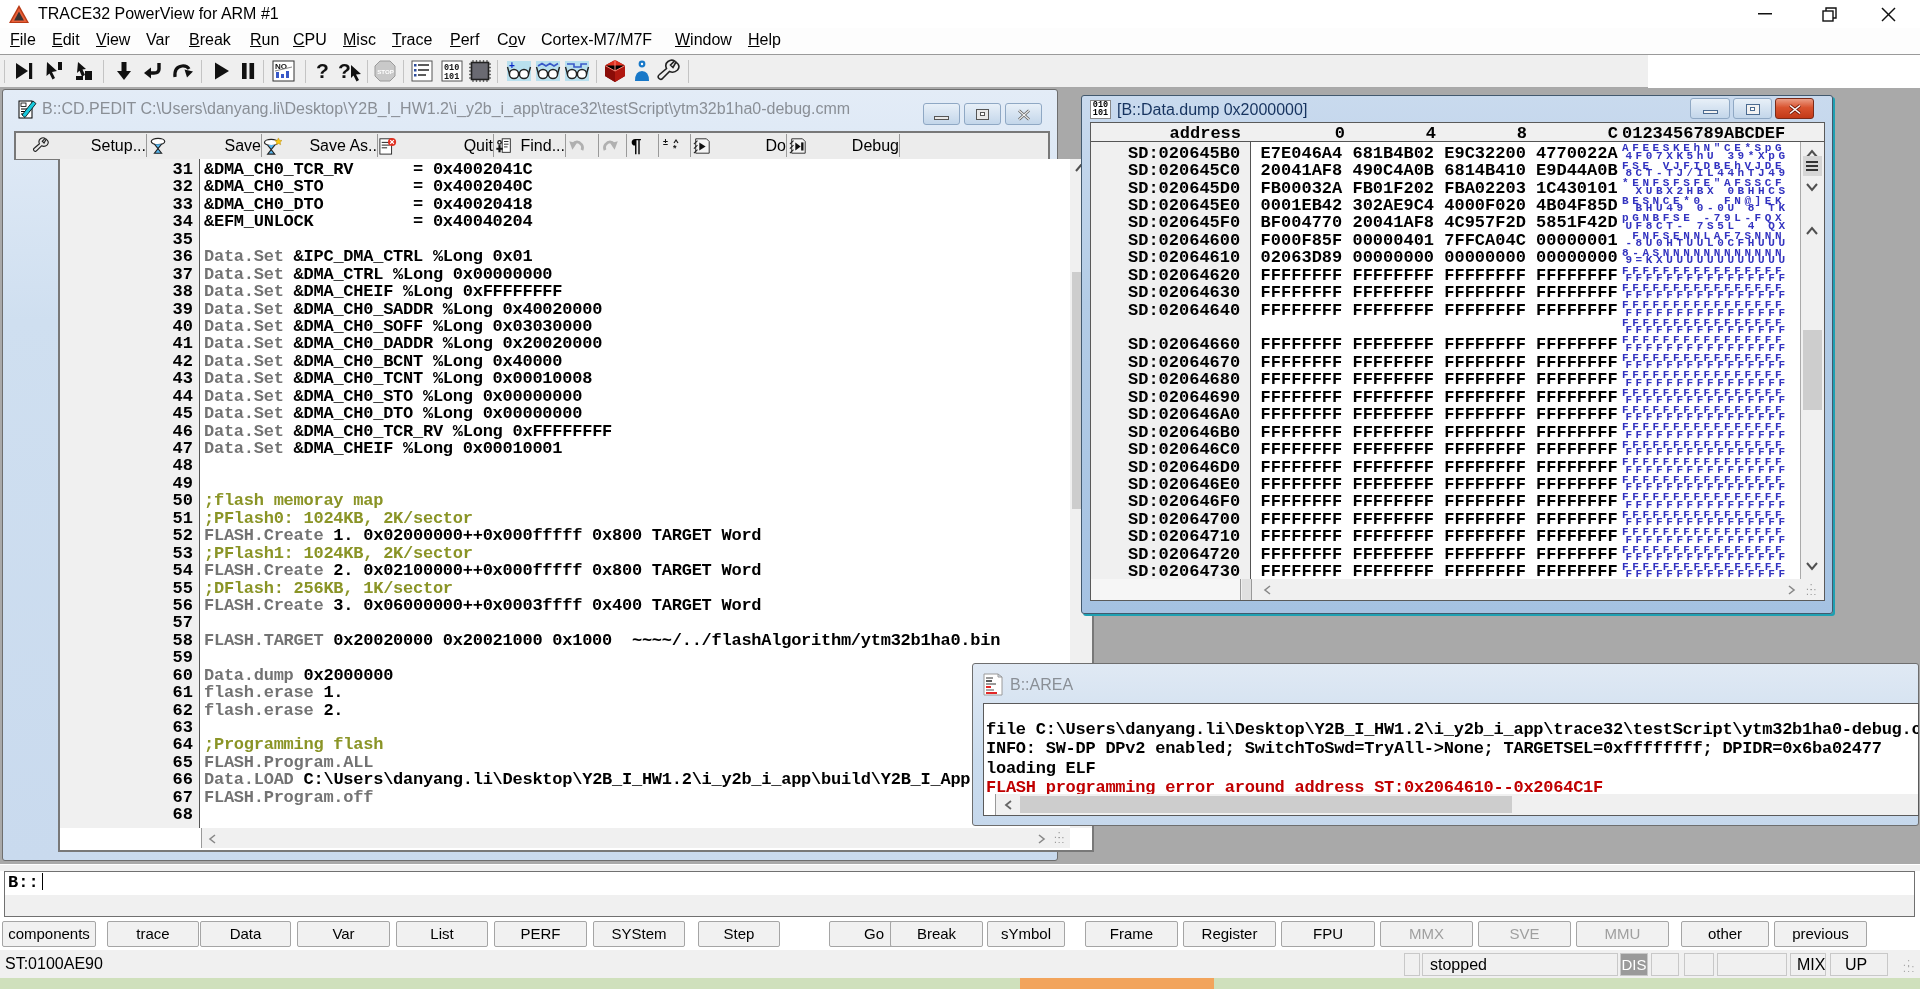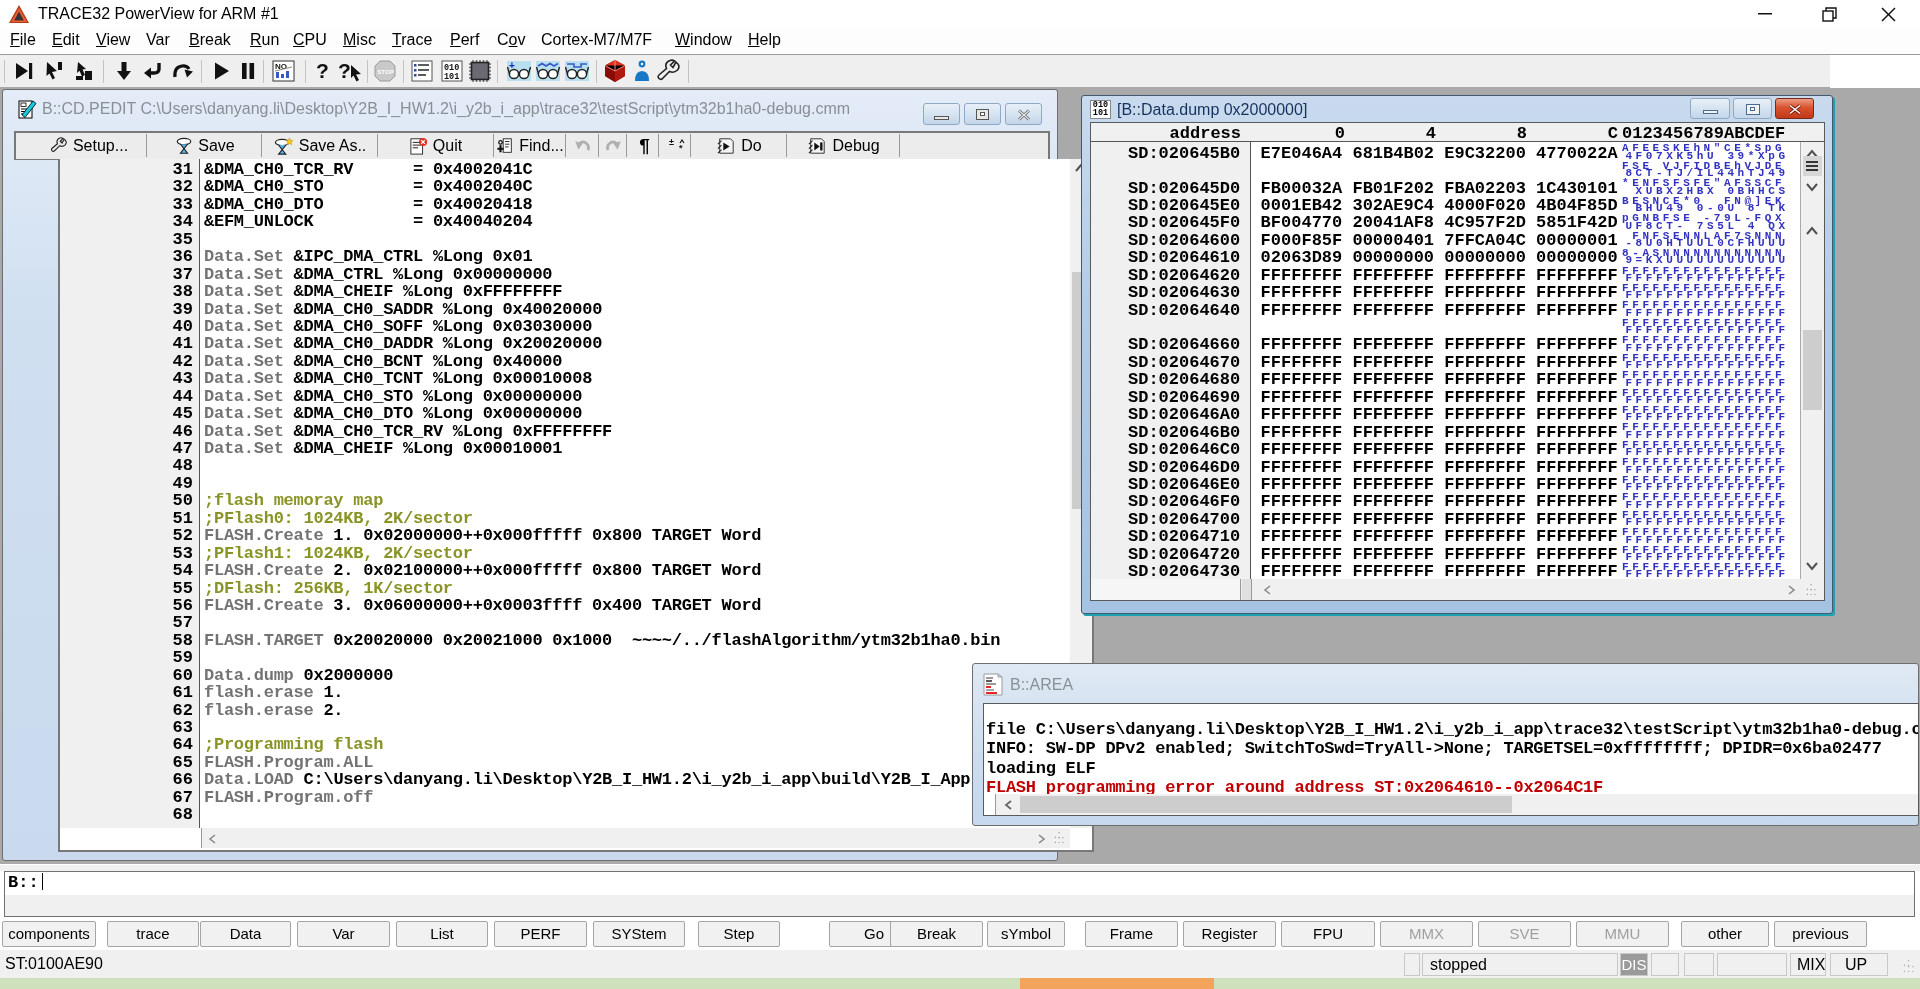--- a/index.html
+++ b/index.html
@@ -4,36 +4,36 @@
 <style>
   * { margin:0; padding:0; box-sizing:border-box; }
   html,body { width:1920px; height:989px; overflow:hidden; }
   body { font-family:"Liberation Sans", sans-serif; position:relative; background:#fff; }
   .abs { position:absolute; }
 
   #titlebar { position:absolute; left:0; top:0; width:1920px; height:28px; background:#ffffff; }
   #titlebar .title { position:absolute; left:38px; top:5px; font-size:16px; color:#000; }
   #menubar { position:absolute; left:0; top:28px; width:1920px; height:27px; background:#fdfdfd; border-bottom:1px solid #9a9a9a; font-size:16px; }
   #menubar span.mi { position:absolute; top:3px; color:#000; }
-  #toolbar { position:absolute; left:0; top:55px; width:1830px; height:33px; background:#efefef; border-bottom:1px solid #a8a8a8;padding-left:36px; }
+  #toolbar { position:absolute; left:0; top:55px; width:1648px; height:33px; background:#efefef; border-bottom:1px solid #a8a8a8;padding-left:36px; }
   .tsep { position:absolute; top:5px; width:1px; height:23px; background:#c4c4c4; }
   .ticon { position:absolute; top:4px; }
 
   #mdi { position:absolute; left:0; top:88px; width:1920px; height:776px; background:#a9a9a9; }
   #mdistrip { position:absolute; left:0; top:864px; width:1920px; height:7px; background:#f0f0f0; border-top:1px solid #fff; }
 
   .win { position:absolute; }
   .wtitle { position:absolute; overflow:hidden; white-space:nowrap; }
 
   
   #ew { left:2px; top:89px; width:1056px; height:772px; background:linear-gradient(#e3ecf7 0%, #cfdff0 30%, #c9daee 100%); border:1px solid #6e6e6e; border-radius:3px; }
   #ew .wtitle { left:39px; top:10px; font-size:16px; color:#8a8f96; }
   .cbtn { position:absolute; top:13px; width:37px; height:22px; background:linear-gradient(#e8f0f8,#c3d6ea); border:1px solid #8fa8c4; border-radius:3px; }
   #ewtb { position:absolute; left:11px; top:41px; width:1036px; height:29px; background:#ececec; border:2px solid #787878; border-bottom:1px solid #787878; }
-  .ebtn { position:absolute; top:1px; height:23px; background:#ececec; border-right:1px solid #9a9a9a; color:#000; font-size:16px; white-space:nowrap; display:flex; align-items:center; justify-content:center; }
+  .ebtn { position:absolute; top:1px; height:23px; background:#ececec; border-right:1px solid #9a9a9a; color:#000; font-size:16px; white-space:nowrap; display:flex; align-items:center; justify-content:space-between; }
   #ewc { position:absolute; left:11px; top:69px; width:1036px; height:693px; background:#ffffff; border:2px solid #787878; border-top:none; overflow:hidden;margin-left:44px; }
   #gutter { position:absolute; left:0; top:0; width:140px; height:669px; background:#f0f0f0; border-right:1px solid #555; }
   #lnums { position:absolute; left:0; top:2px; width:133px; text-align:right; font-family:"Liberation Mono",monospace; font-size:17px; font-weight:bold; line-height:17.44px; color:#000; }
   #code { position:absolute; left:144px; top:2px; font-family:"Liberation Mono",monospace; font-size:17px; font-weight:bold; line-height:17.44px; color:#000; white-space:pre; letter-spacing:-0.25px; }
   #code .k { color:#737373; }
   #code .c { color:#8a9426; }
   #evsb { position:absolute; right:0; top:0; width:22px; height:669px; background:#f0f0f0; }
   #ehsb { position:absolute; left:0; top:669px; width:1010px; height:20px; background:#f0f0f0; }
   .sbarrow { position:absolute; font-size:13px; color:#505050; font-weight:bold; }
 
@@ -436,20 +436,21 @@
       <div style="position:absolute;left:180px;top:1px;width:74px;text-align:right">0</div>
       <div style="position:absolute;left:271px;top:1px;width:74px;text-align:right">4</div>
       <div style="position:absolute;left:362px;top:1px;width:74px;text-align:right">8</div>
       <div style="position:absolute;left:453px;top:1px;width:74px;text-align:right">C</div>
       <div style="position:absolute;left:531px;top:1px;">0123456789ABCDEF</div>
     </div>
     <div id="dacol"></div>
 <div class="drow" style="left:37px;top:20.6px">SD:020645B0  E7E046A4 681B4B02 E9C32200 4770022A</div>
 <div class="arow" style="left:531px;top:21.4px">AFEESKEhN"CE*SpG</div>
 <div class="arow" style="left:534.4px;top:28.8px">4F07XK5hU 39*XpG</div>
+<div class="drow" style="left:37px;top:38.0px">SD:020645C0  20041AF8 490C4A0B 6814B410 E9D44A0B</div>
 <div class="arow" style="left:531px;top:38.8px">FSE VJFIDBEhVJDE</div>
 <div class="arow" style="left:534.4px;top:46.2px">8CT-TJ/IL44hTJ49</div>
 <div class="drow" style="left:37px;top:55.5px">SD:020645D0  FB00032A FB01F202 FBA02203 1C430101</div>
 <div class="arow" style="left:531px;top:56.3px">*ENFSFSFE"AFSSCF</div>
 <div class="arow" style="left:534.4px;top:63.7px"> XUBX2HBX 0BHHCS</div>
 <div class="drow" style="left:37px;top:72.9px">SD:020645E0  0001EB42 302AE9C4 4000F020 4B04F85D</div>
 <div class="arow" style="left:531px;top:73.7px">BESNCE*0  FN@]EK</div>
 <div class="arow" style="left:534.4px;top:81.1px"> BHU49 0-0U 8 TK</div>
 <div class="drow" style="left:37px;top:90.4px">SD:020645F0  BF004770 20041AF8 4C957F2D 5851F42D</div>
 <div class="arow" style="left:531px;top:91.2px">pGNBFSE -79L-FQX</div>

